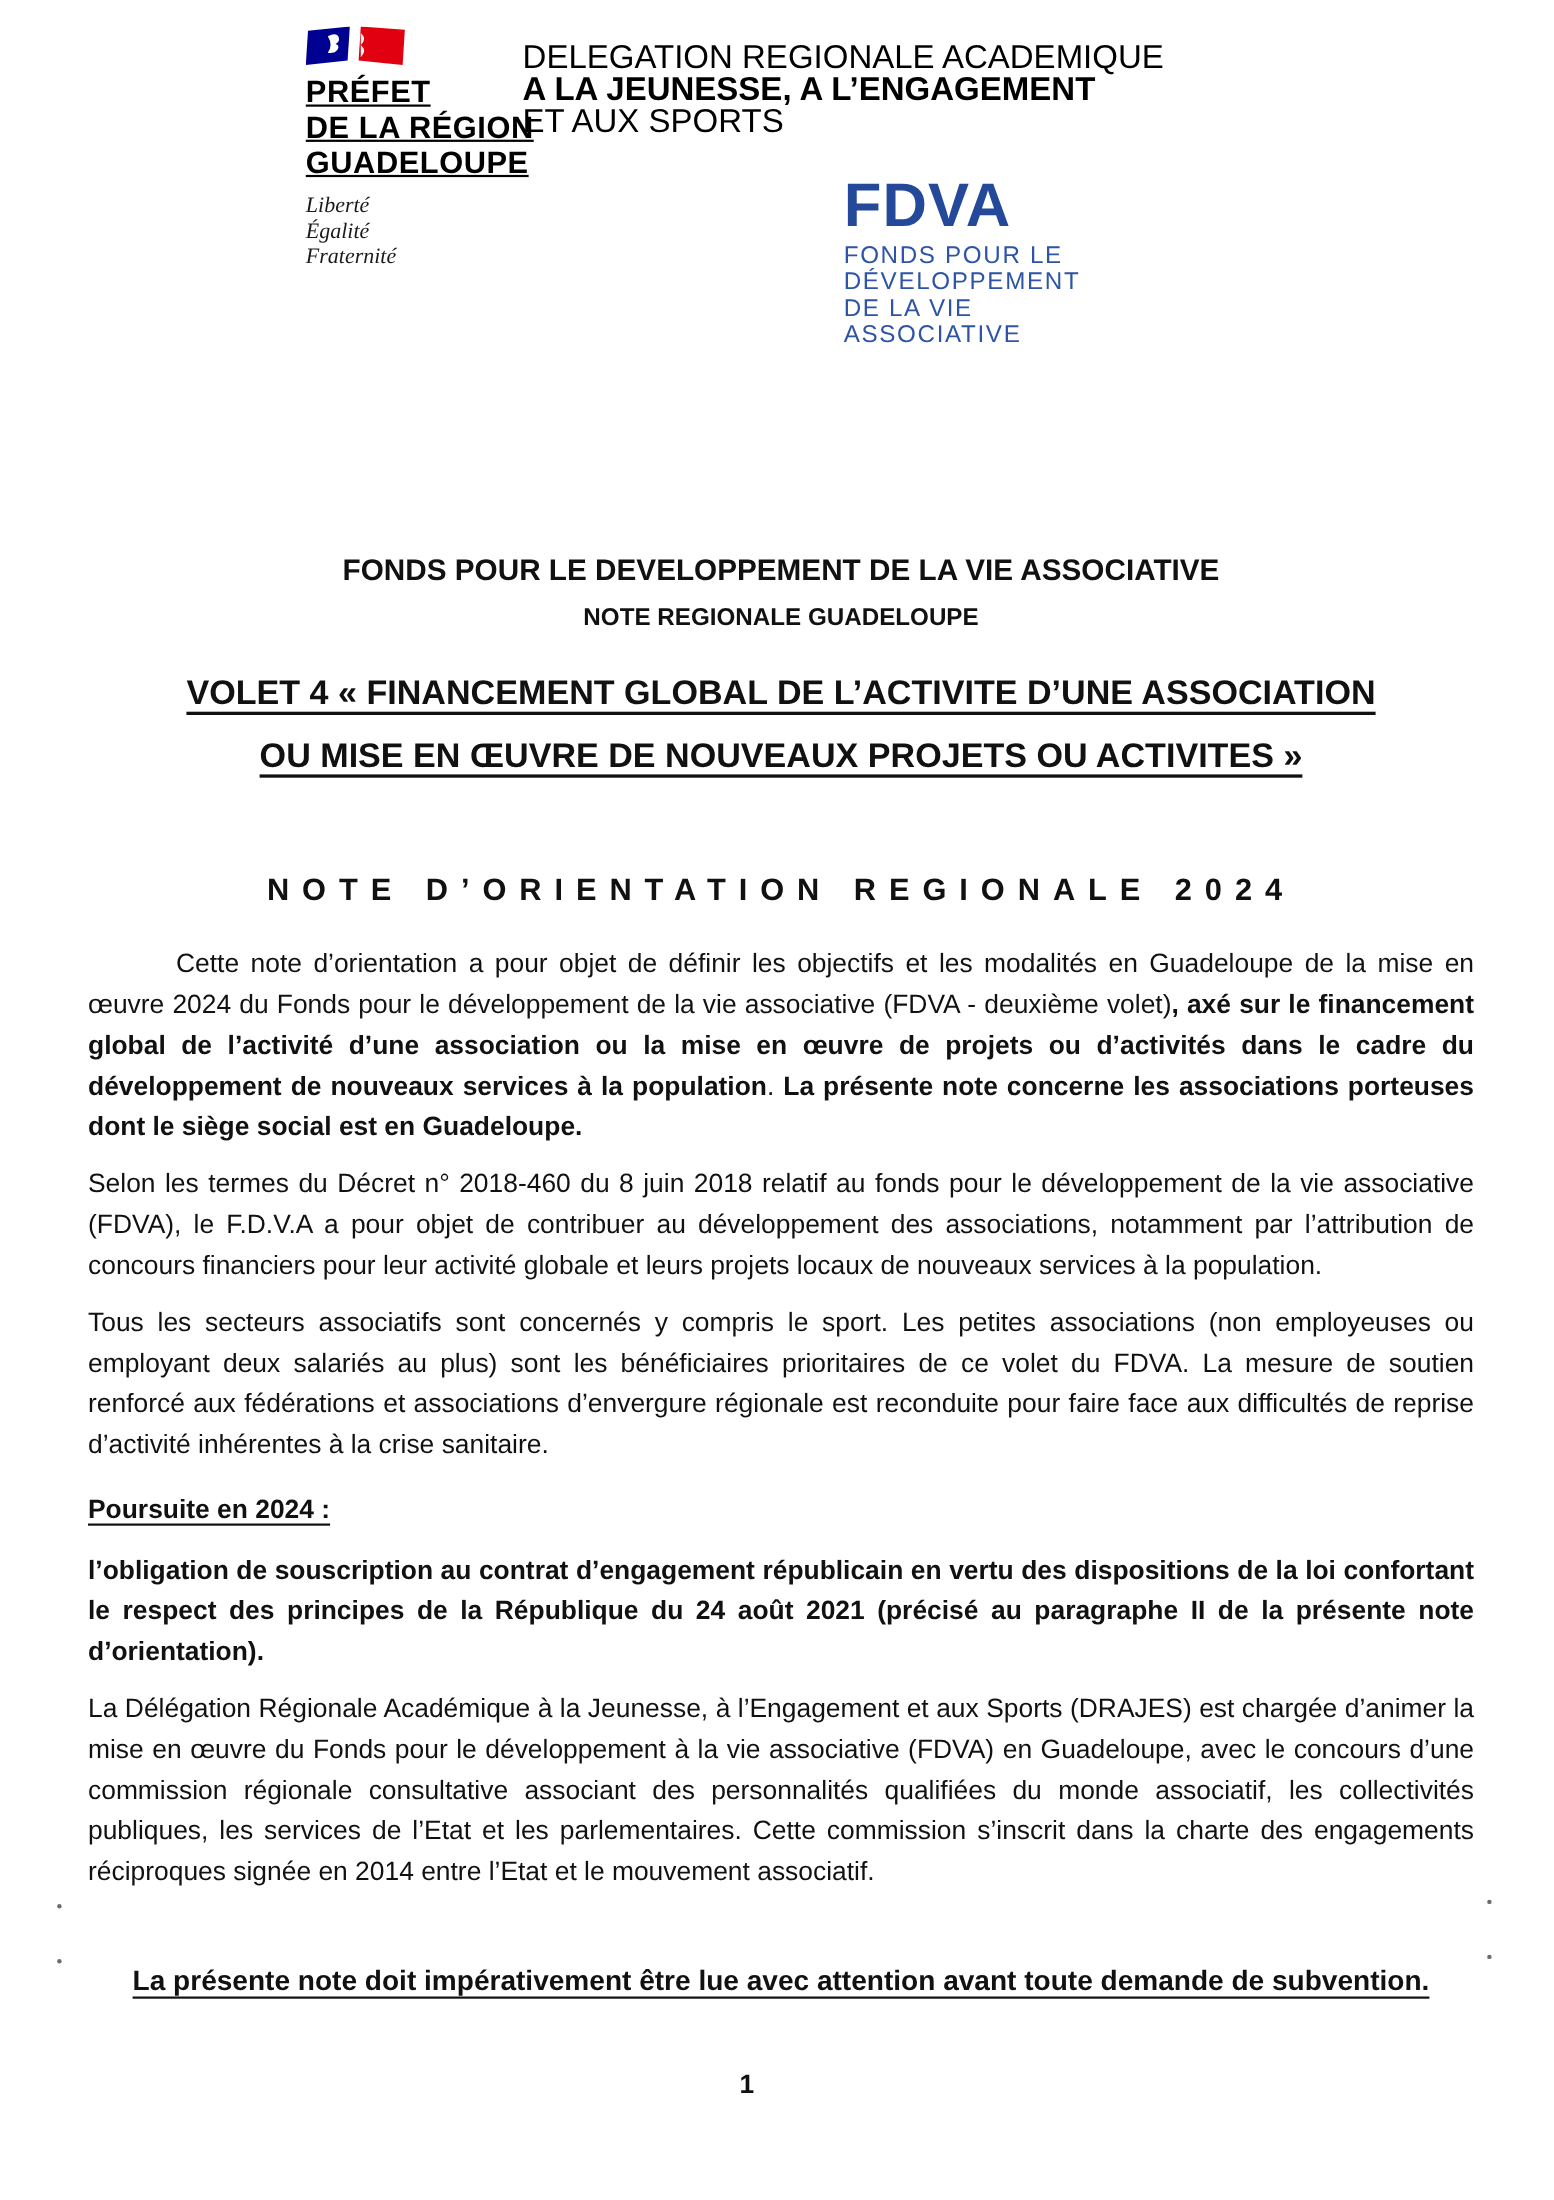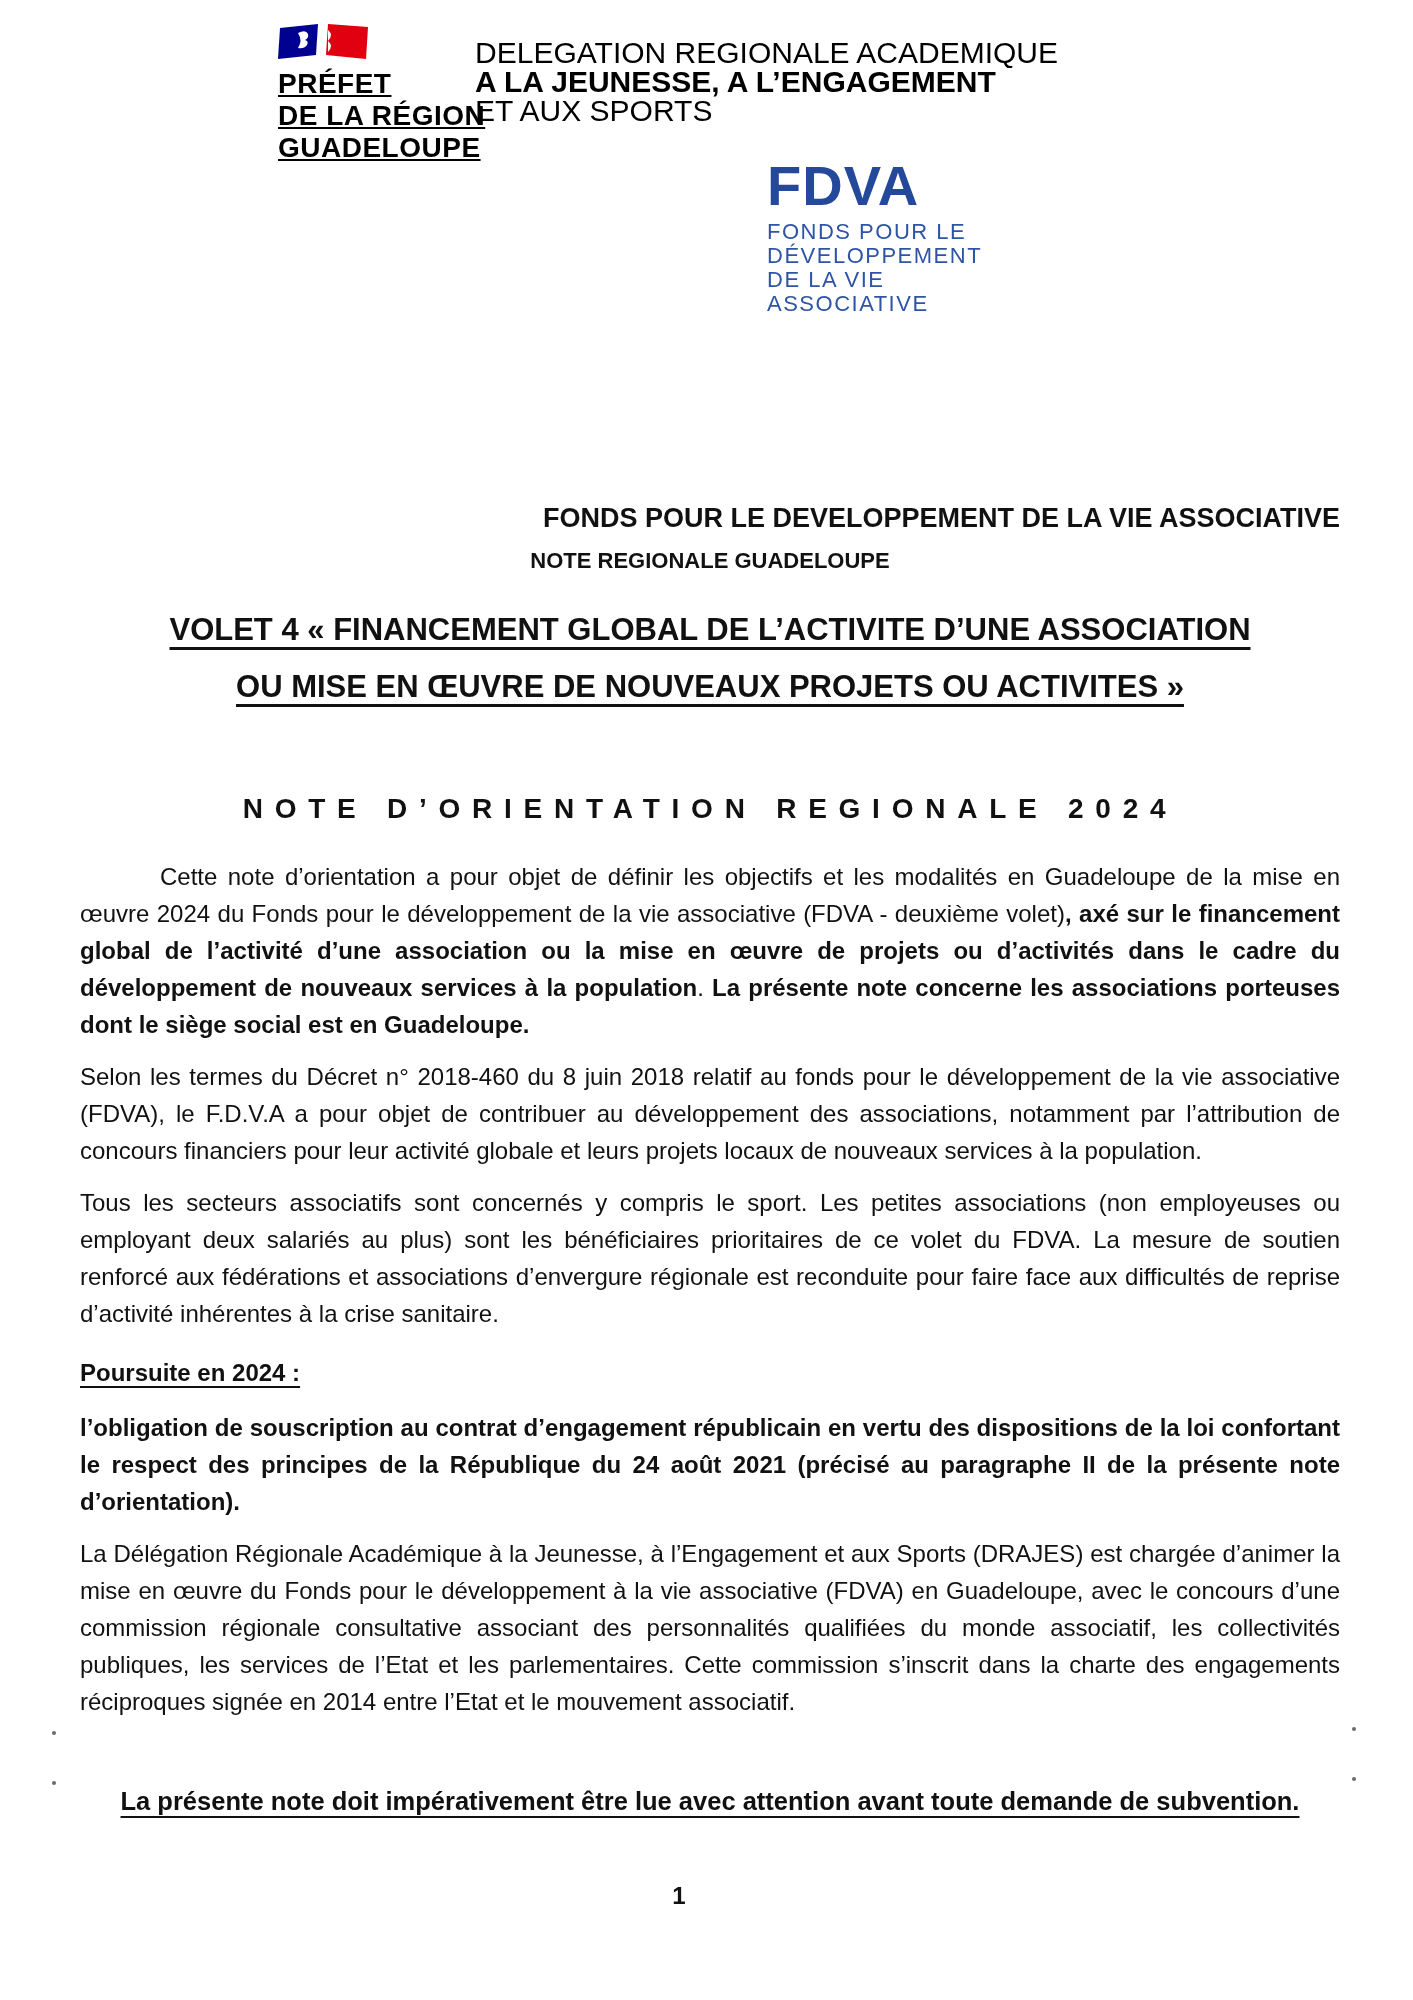--- a/index.html
+++ b/index.html
@@ -20,21 +20,21 @@
   .gov-lines{font-weight:bold;font-size:28px;line-height:32px;letter-spacing:.5px;color:#000;text-decoration:underline;}
   .motto{margin-top:12px;font-family:"Liberation Serif", serif;font-style:italic;font-size:20px;line-height:23px;color:#1a1a1a;}
   .drajes{position:absolute;right:355px;top:38px;text-align:left;font-size:30px;line-height:29px;color:#000;}
   .drajes .bold-line{font-weight:bold;}
   .fdva{position:absolute;left:767px;top:158px;}
   .fdva-acronym{font-weight:bold;font-size:56px;line-height:56px;letter-spacing:1px;}
   .fdva-sub{margin-top:6px;font-size:22px;line-height:24px;letter-spacing:1.5px;font-weight:400;}
   
   .content{margin:0 73px 0 80px;}
   .t-center{text-align:center;}
-  .title-main{margin-top:183px;font-size:27px;font-weight:bold;text-align:right;}
+  .title-main{margin-top:183px;font-size:27px;font-weight:bold;}
   .title-sub{margin-top:14px;font-size:22px;font-weight:bold;text-align:center;}
   .title-volet{margin-top:38px;font-size:31px;font-weight:bold;text-decoration:underline;text-underline-offset:7px;}
   .title-volet2{margin-top:21px;}
   .title-orientation{margin-top:88px;font-size:28px;font-weight:bold;letter-spacing:.42em;}
   
   .body-text{font-size:24px;line-height:37px;text-align:justify;}
   .body-text p{margin:0 0 15px 0;}
   p.indent{text-indent:80px;}
   .b{font-weight:bold;}
   .para-block{margin-top:33px;}
@@ -55,20 +55,25 @@
       <svg class="flag" width="92" height="36" viewBox="0 0 92 36">
         <polygon points="2,4 40,0 38,31 0,35" fill="#000091"></polygon>
         <path d="M20,9 q8,-4 10,1 q1,4 -3,6 q4,1 2,5 q-3,4 -9,3 q5,-7 0,-15 Z" fill="#ffffff"></path>
         <polygon points="50,0 90,3 88,35 48,31" fill="#E1000F"></polygon>
         <path d="M50,6 q6,5 0,11 q6,5 0,11 Z" fill="#ffffff"></path>
       </svg>
       <div class="gov-lines">
         <div>PRÉFET</div>
         <div>DE LA RÉGION</div>
         <div>GUADELOUPE</div>
+      </div>
+      <div class="motto">
+        <div>Liberté</div>
+        <div>Égalité</div>
+        <div>Fraternité</div>
       </div>
     </div>
 
     <div class="drajes">
       <div>DELEGATION REGIONALE ACADEMIQUE</div>
       <div class="bold-line">A LA JEUNESSE, A L’ENGAGEMENT</div>
       <div>ET AUX SPORTS</div>
     </div>
 
     <div class="fdva" style="color:#24499B;">

